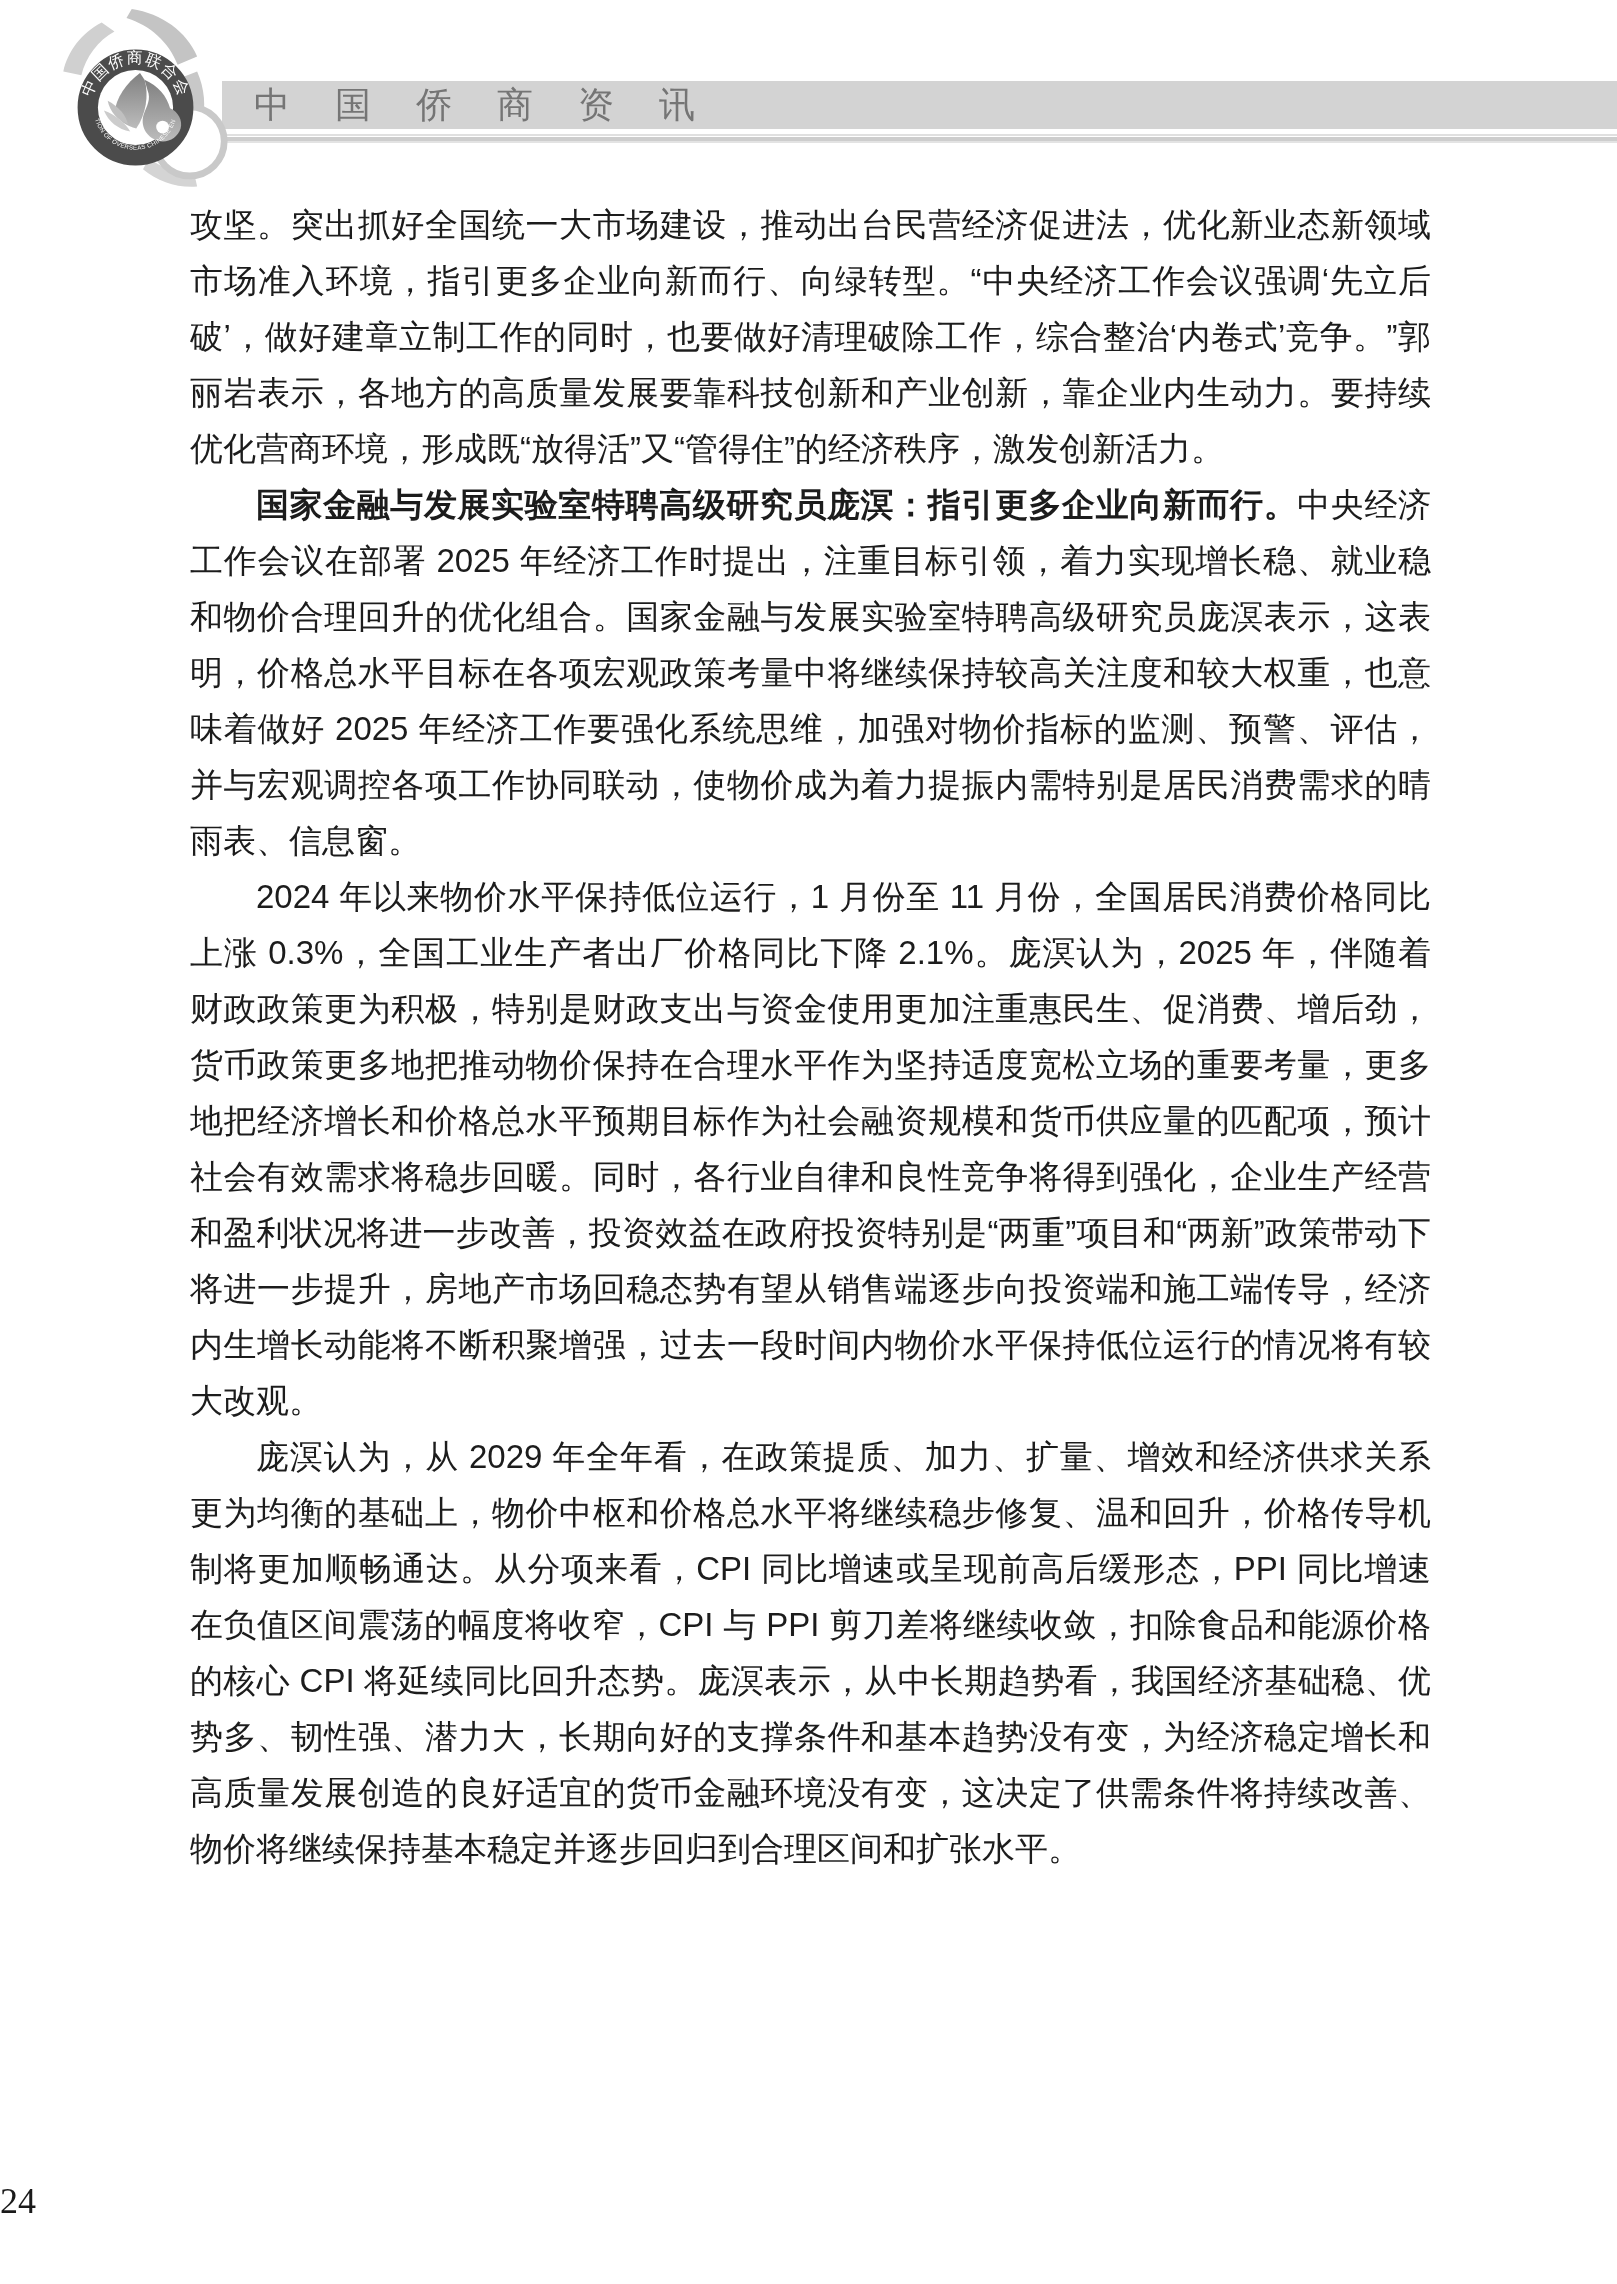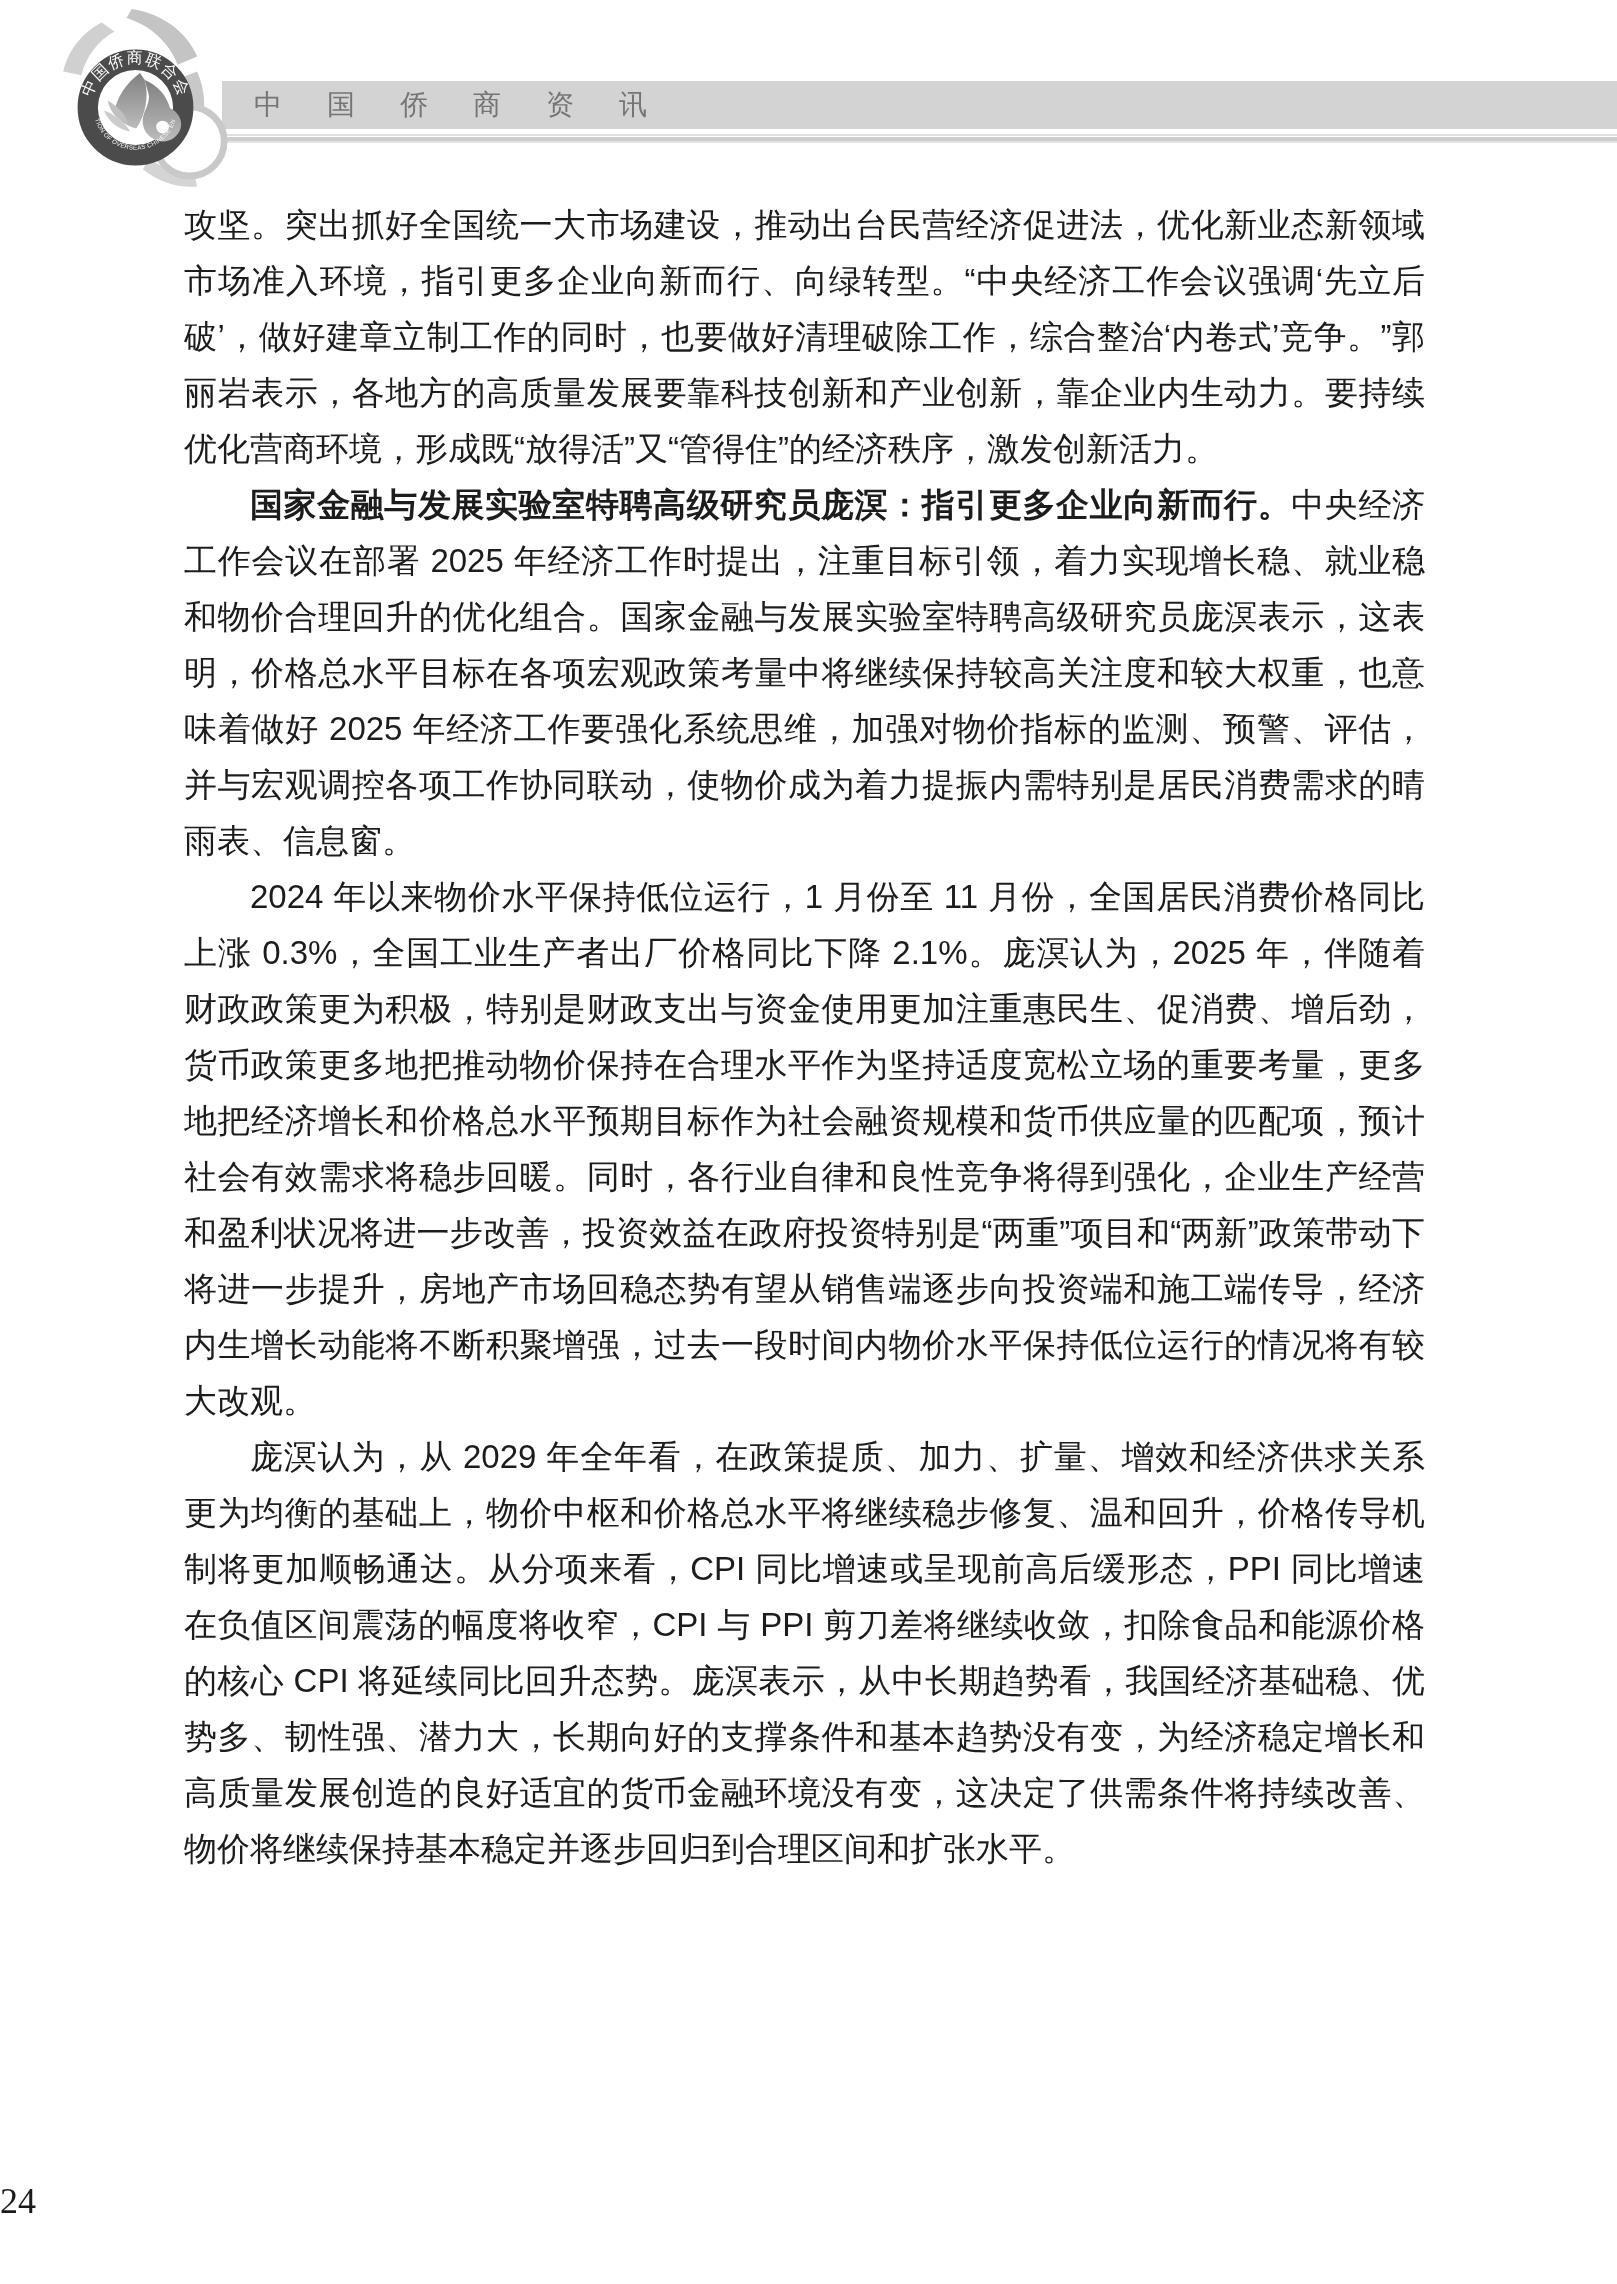--- a/index.html
+++ b/index.html
@@ -10,33 +10,33 @@
   }
   .page{position:absolute;inset:0;}
 
   
   .header-bar{
     position:absolute;left:222px;right:0;top:81px;height:48px;
     background:#d3d3d3;
   }
   .header-title{
     display:block;line-height:48px;padding-left:32px;
-    font-size:28px;letter-spacing:45px;color:#757575;
+    font-size:36px;letter-spacing:45px;color:#757575;
     white-space:nowrap;
   }
   .rule{position:absolute;left:222px;right:0;}
   .rule-a{top:134px;height:2.3px;background:#e0e0e0;}
   .rule-b{top:137px;height:3.8px;background:#cdcdcd;}
   .rule-c{top:141px;height:2.3px;background:#e3e3e3;}
 
   .logo-svg{position:absolute;left:30px;top:0;width:211px;height:203px;}
 
   
   .article{
-    position:absolute;left:184px;top:197px;width:1241px;
+    position:absolute;left:190px;top:197px;width:1241px;
     font-size:33px;line-height:56px;text-align:justify;
   }
   .para{margin:0;}
   .para.indent{text-indent:66px;}
   .para b{font-weight:bold;}
 
   
   .page-number{
     position:absolute;left:0;right:0;top:2180px;
     text-align:left;font-family:"Liberation Serif",serif;

